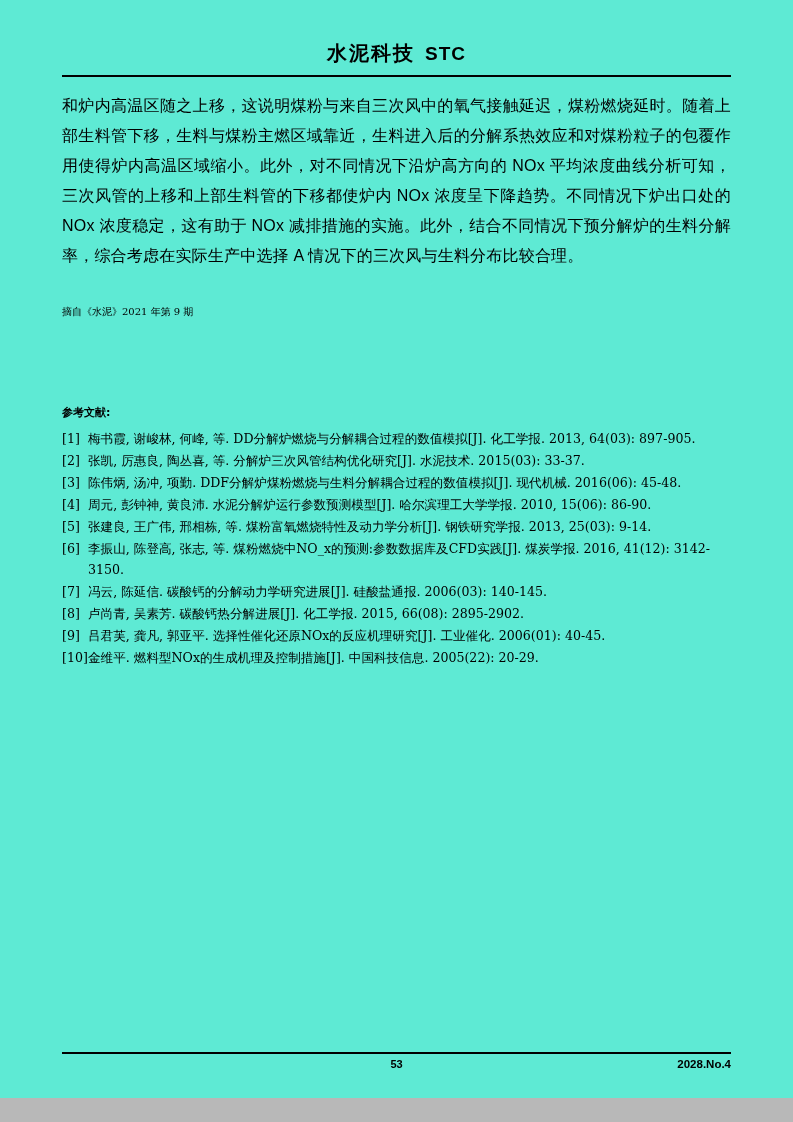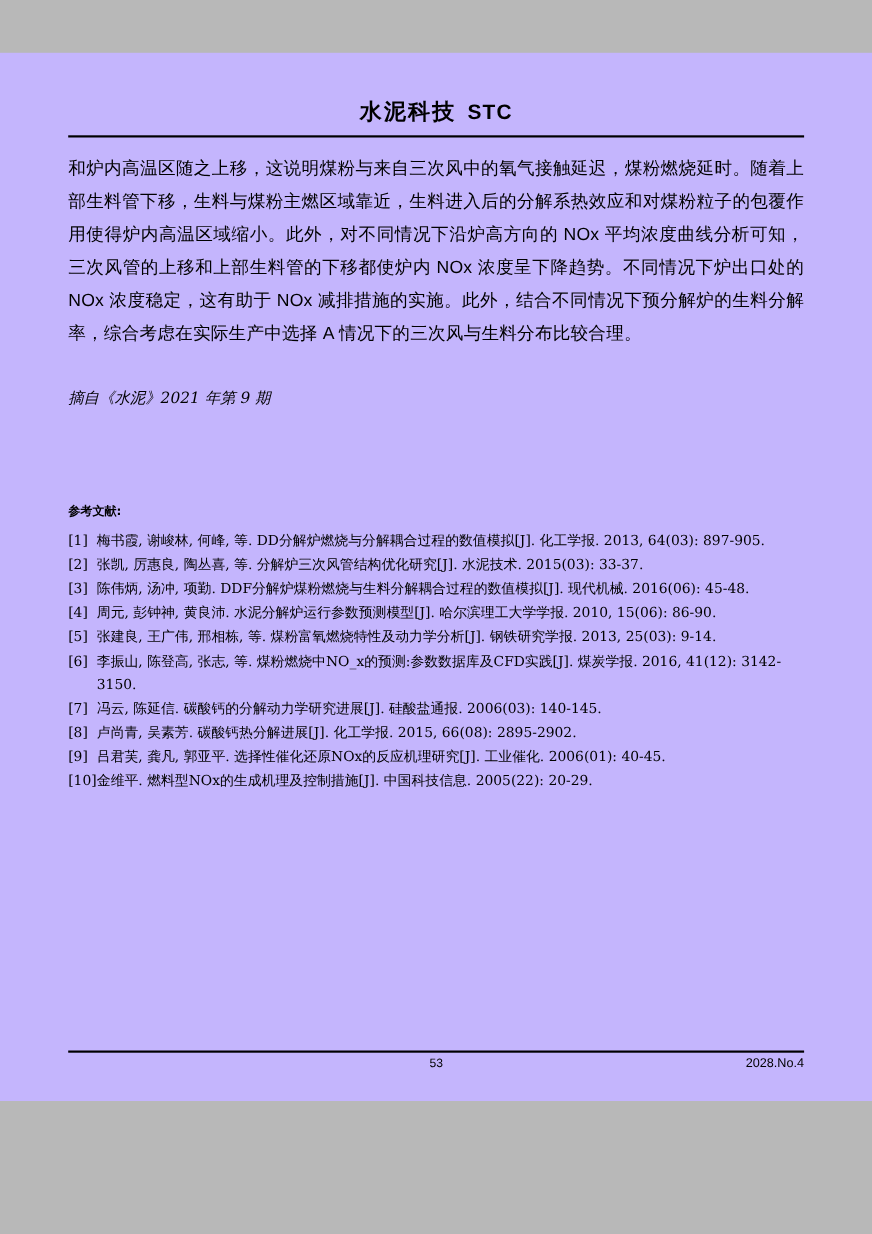--- a/index.html
+++ b/index.html
@@ -5,26 +5,25 @@
   html, body {
     margin: 0;
     padding: 0;
     background: #b8b8b8;
   }
   body {
     font-family: "Liberation Serif", serif;
   }
   .page {
     width: 793px;
-    height: 953px;
-    background: #c4b5fd;
+    height: 1098px;
+    background: #5eead4;
     position: relative;
     box-sizing: border-box;
     overflow: hidden;
-    margin-top: 48px;
   }
   .page-inner {
     position: absolute;
     left: 62px;
     right: 62px;
     top: 40px;
     bottom: 30px;
   }
   .header {
     text-align: center;
@@ -59,22 +58,21 @@
     color: #000;
     letter-spacing: 0.2px;
   }
   .body-text p {
     margin: 0;
     text-indent: 0;
   }
   .source-line {
     margin-top: 34px;
     font-family: "DejaVu Serif", serif;
-    font-style: italic;
-    font-size: 14px;
+    font-size: 10px;
     color: #000;
   }
   .refs-heading {
     margin-top: 86px;
     font-family: "DejaVu Sans", sans-serif;
     font-weight: bold;
     font-size: 11px;
     color: #000;
   }
   .refs-list {
@@ -103,20 +101,21 @@
     right: 62px;
     bottom: 24px;
   }
   .rule-bottom {
     border-top: 2px solid #000;
     margin-bottom: 4px;
   }
   .footer-row {
     position: relative;
     height: 16px;
+    font-weight: bold;
   }
   .page-number {
     position: absolute;
     left: 0;
     right: 0;
     text-align: center;
     font-family: "Liberation Sans", sans-serif;
     font-size: 11px;
     color: #000;
   }

